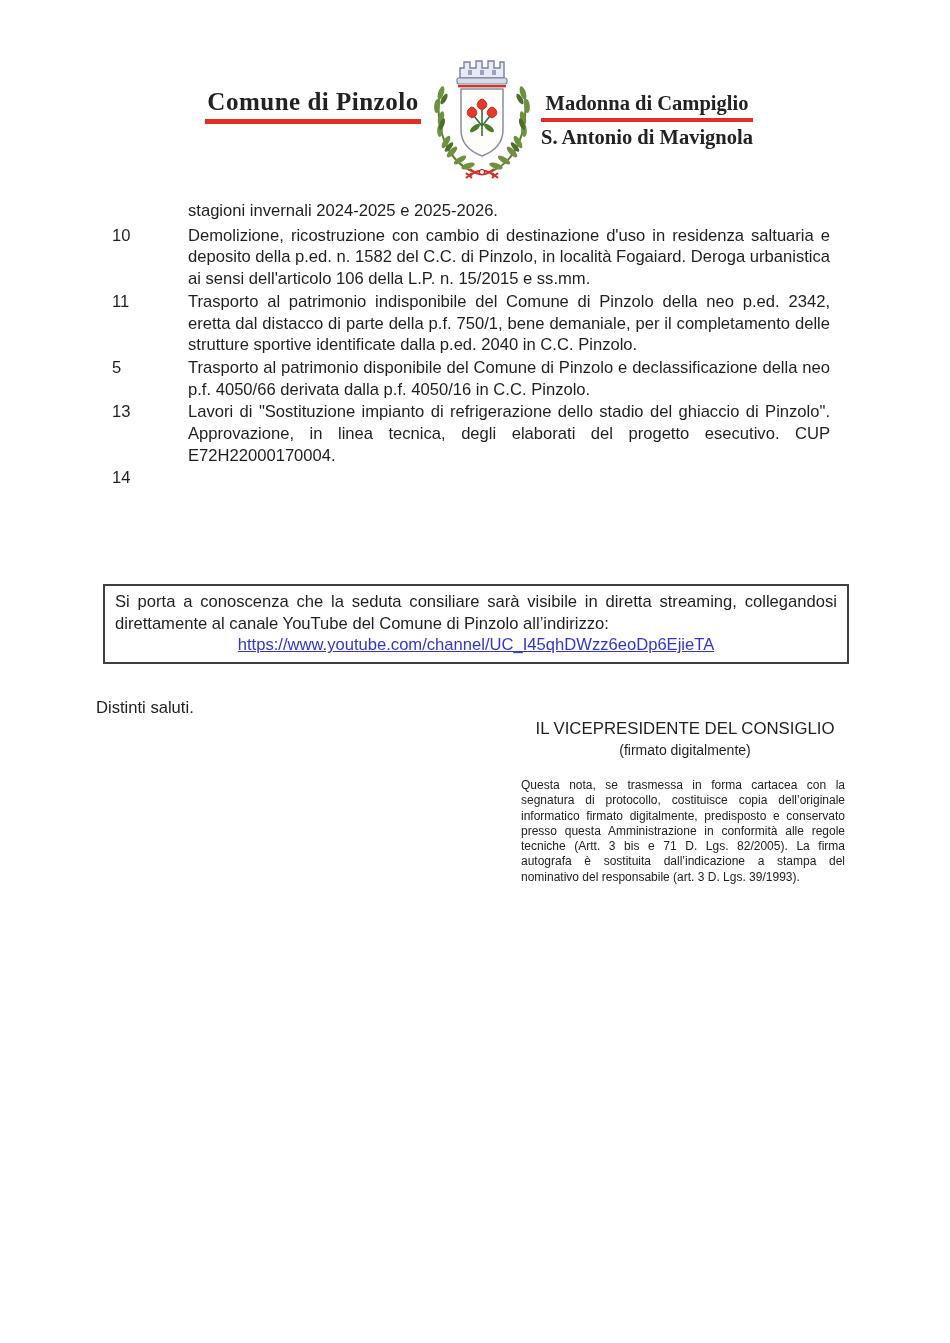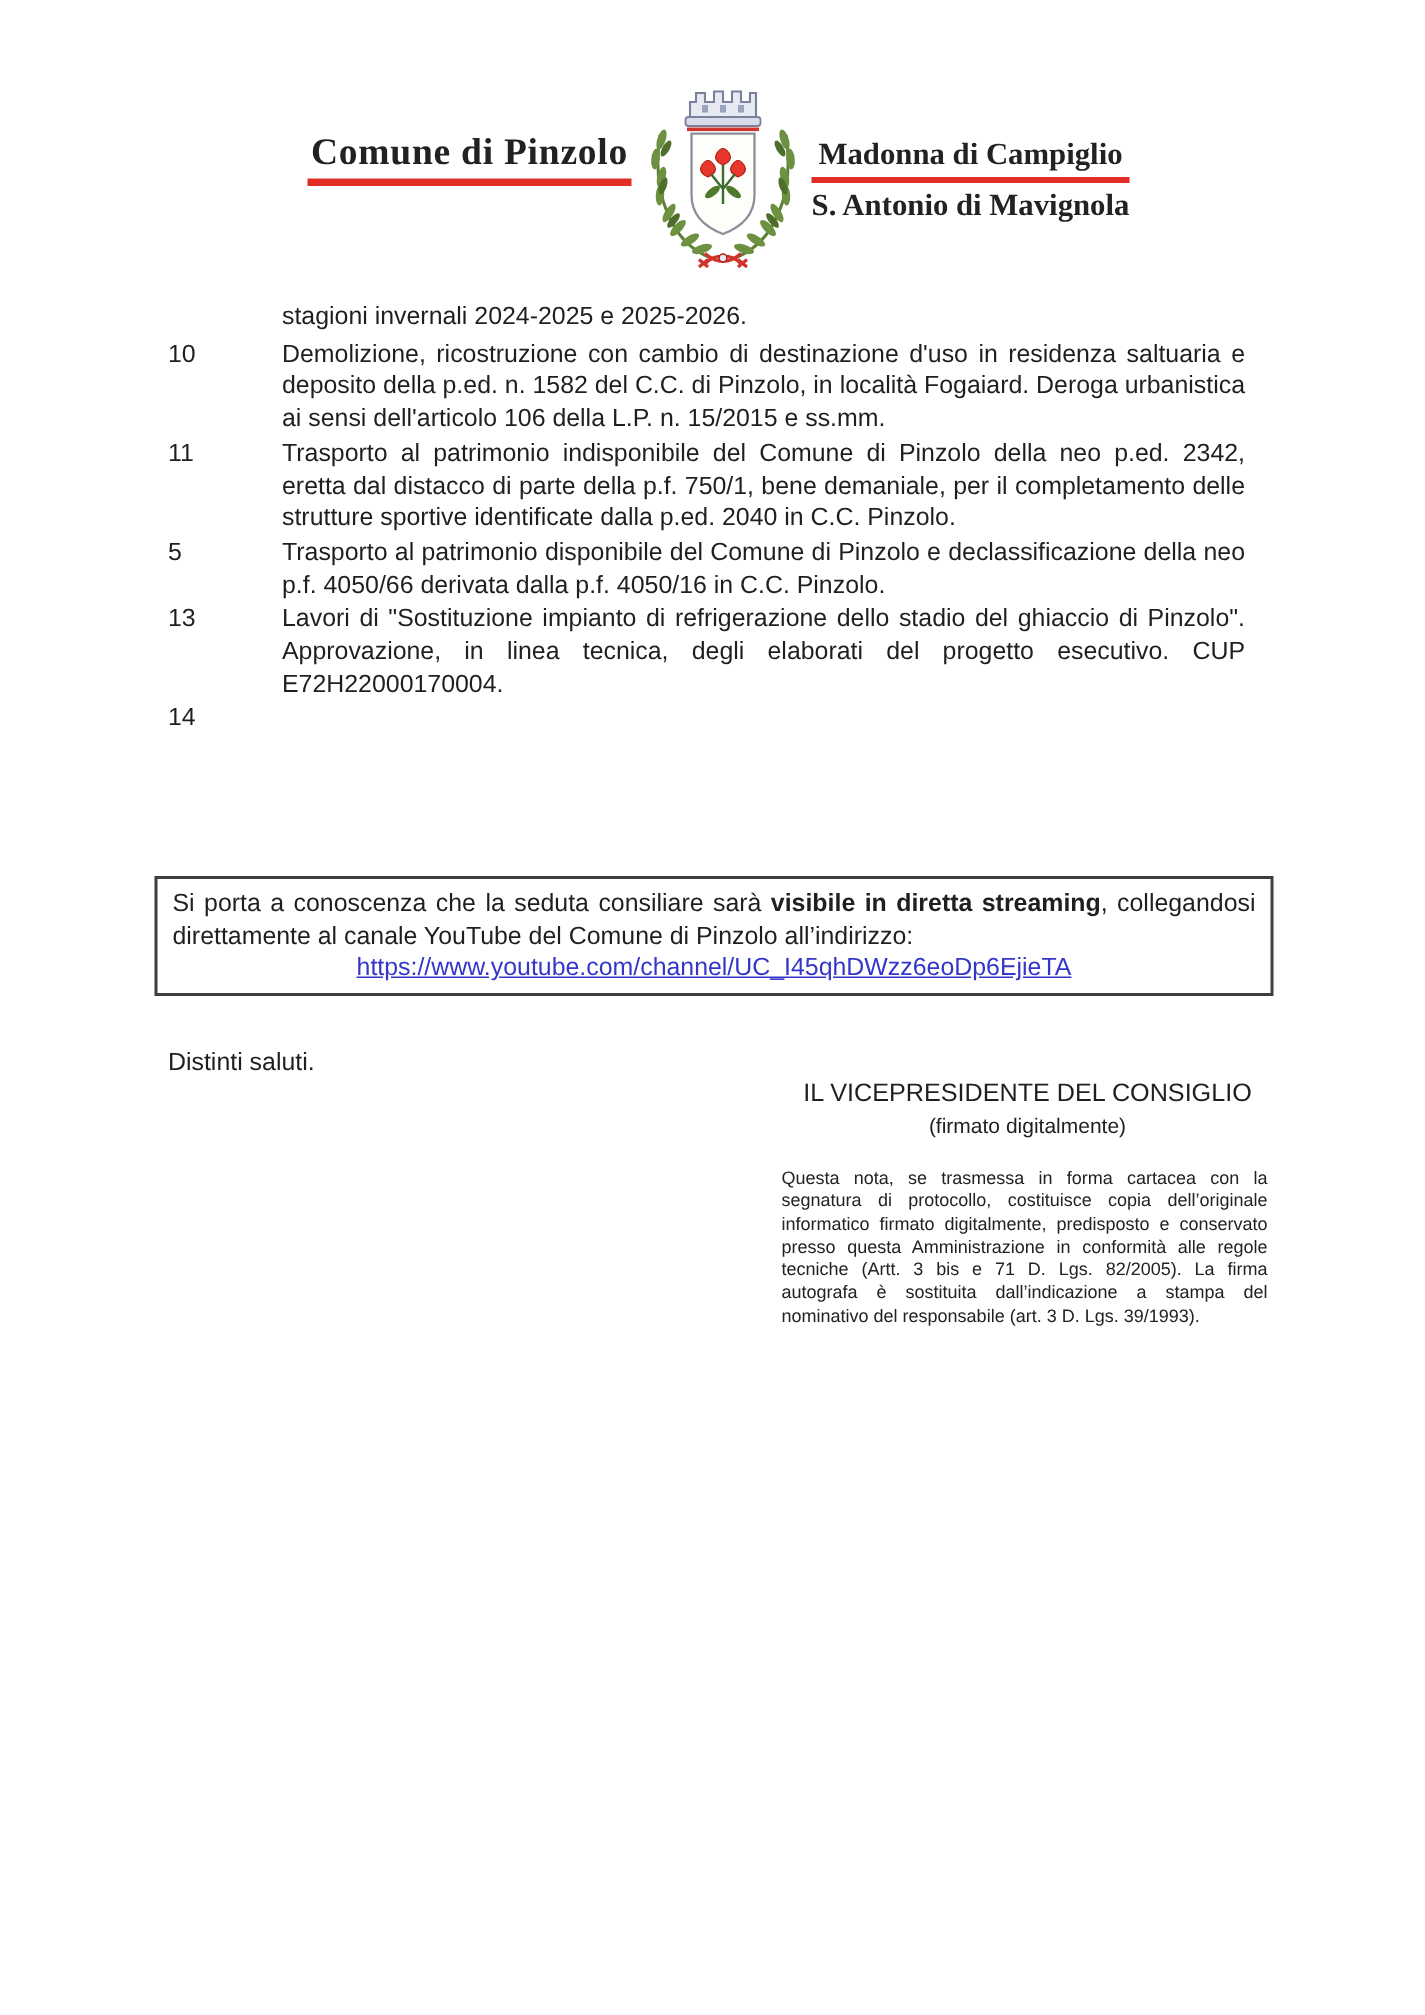--- a/index.html
+++ b/index.html
@@ -48,26 +48,26 @@
   .item .txt{flex:1;text-align:justify;text-align-last:left;}
 
   
   .notice{
     position:absolute;left:103px;top:584px;width:722px;
     border:2px solid #3f3f3f;
     padding:5px 10px 6px 10px;
     font-size:16.6px;line-height:21.6px;
   }
   .notice .body{text-align:justify;text-align-last:left;}
-  .notice b{font-weight:bold;}
+  .notice b{font-weight:normal;}
   .notice .linkline{text-align:center;margin-top:0px;}
   .notice a{color:#3336c9;text-decoration:underline;}
 
   
-  .salutation{position:absolute;left:112px;top:698px;font-size:16.6px;}
+  .salutation{position:absolute;left:96px;top:698px;font-size:16.6px;}
   .sign-block{position:absolute;left:520px;top:719px;width:330px;text-align:center;}
   .sign-title{font-size:16.8px;white-space:nowrap;}
   .sign-name{font-size:16.8px;margin-top:4px;}
   .sign-digital{font-size:14px;margin-top:3px;}
   .legal-note{
     position:absolute;left:521px;top:778px;width:324px;
     font-size:12px;line-height:15.3px;
     text-align:justify;text-align-last:left;color:#222;
   }
 

